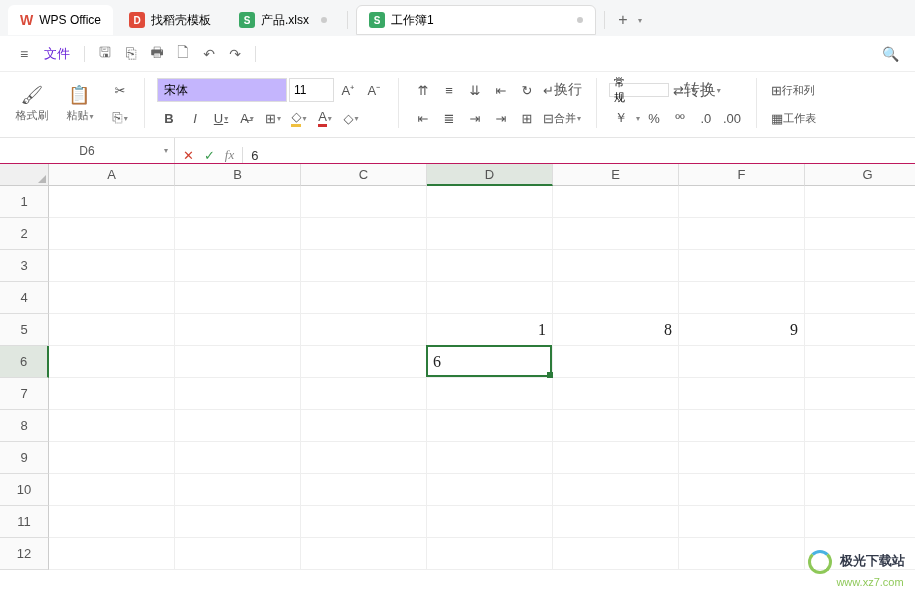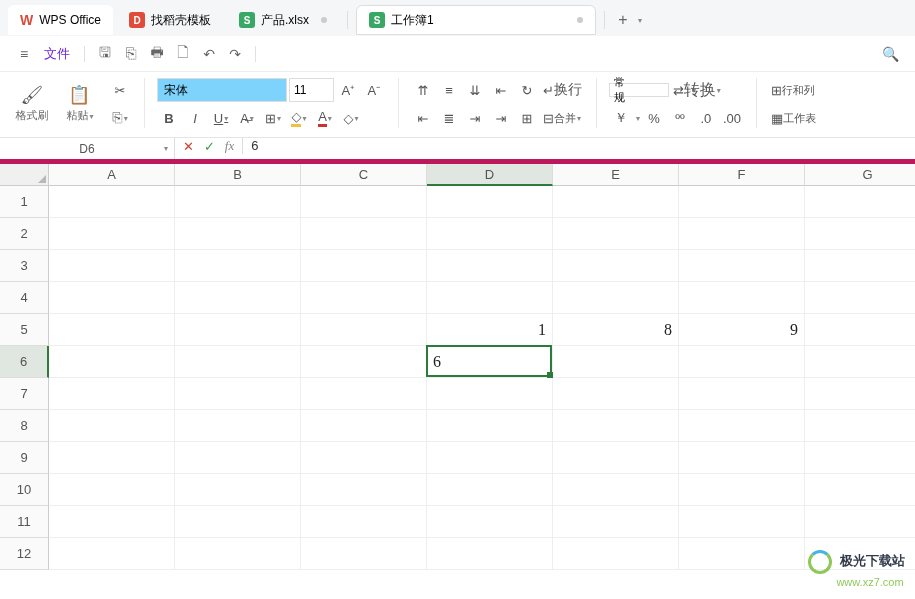--- a/index.html
+++ b/index.html
@@ -29,27 +29,27 @@
   .menu-spacer { flex: 1; }
   
   
   .ribbon { display: flex; align-items: stretch; height: 66px; background: #fff; padding: 6px 12px; gap: 8px; border-bottom: 1px solid #e5e5e5; }
   .ribbon-group { display: flex; flex-direction: column; justify-content: space-between; align-items: center; gap: 2px; }
   .rib-btn { display: flex; align-items: center; justify-content: center; min-width: 24px; height: 24px; color: #555; font-size: 13px; cursor: pointer; padding: 0 2px; }
   .rib-btn-lg { display: flex; flex-direction: column; align-items: center; justify-content: center; width: 40px; height: 50px; font-size: 11px; color: #555; cursor: pointer; gap: 2px; }
   .rib-label { font-size: 11px; color: #666; }
   .rib-divider { width: 1px; height: 50px; background: #e8e8e8; margin: 0 4px; }
   .rib-row { display: flex; align-items: center; gap: 2px; }
-  .font-select { width: 130px; height: 24px; border: 1px solid #ddd; font-size: 12px; padding: 0 6px; background: #7dd3fc; }
+  .font-select { width: 130px; height: 24px; border: 1px solid #ddd; font-size: 12px; padding: 0 6px; background: #c4b5fd; }
   .size-select { width: 45px; height: 24px; border: 1px solid #ddd; font-size: 12px; padding: 0 4px; background: #fff; }
   .dd-arrow { font-size: 8px; color: #888; margin-left: 1px; }
   .rib-stack { display: flex; flex-direction: column; gap: 4px; }
   
   
-  .formula-bar { display: flex; align-items: flex-start; height: 26px; background: #fff; border-bottom: 5px solid #be185d; }
+  .formula-bar { display: flex; align-items: flex-end; height: 26px; background: #fff; border-bottom: 1px solid #be185d; }
   .name-box { width: 175px; height: 100%; display: flex; align-items: center; justify-content: center; border-right: 1px solid #ddd; font-size: 12px; color: #555; position: relative; }
   .name-box-dd { position: absolute; right: 6px; font-size: 8px; color: #888; }
   .fb-btns { display: flex; align-items: center; padding: 0 8px; gap: 10px; }
   .fb-btn { color: #888; font-size: 13px; cursor: pointer; }
   .fb-btn.fx { font-style: italic; font-family: serif; }
   .formula-input { flex: 1; padding: 0 8px; font-size: 13px; color: #333; }
   .check-green { color: #3a9b4e; }
   
   
   .grid-area { position: relative; background: #fff; overflow: hidden; }

